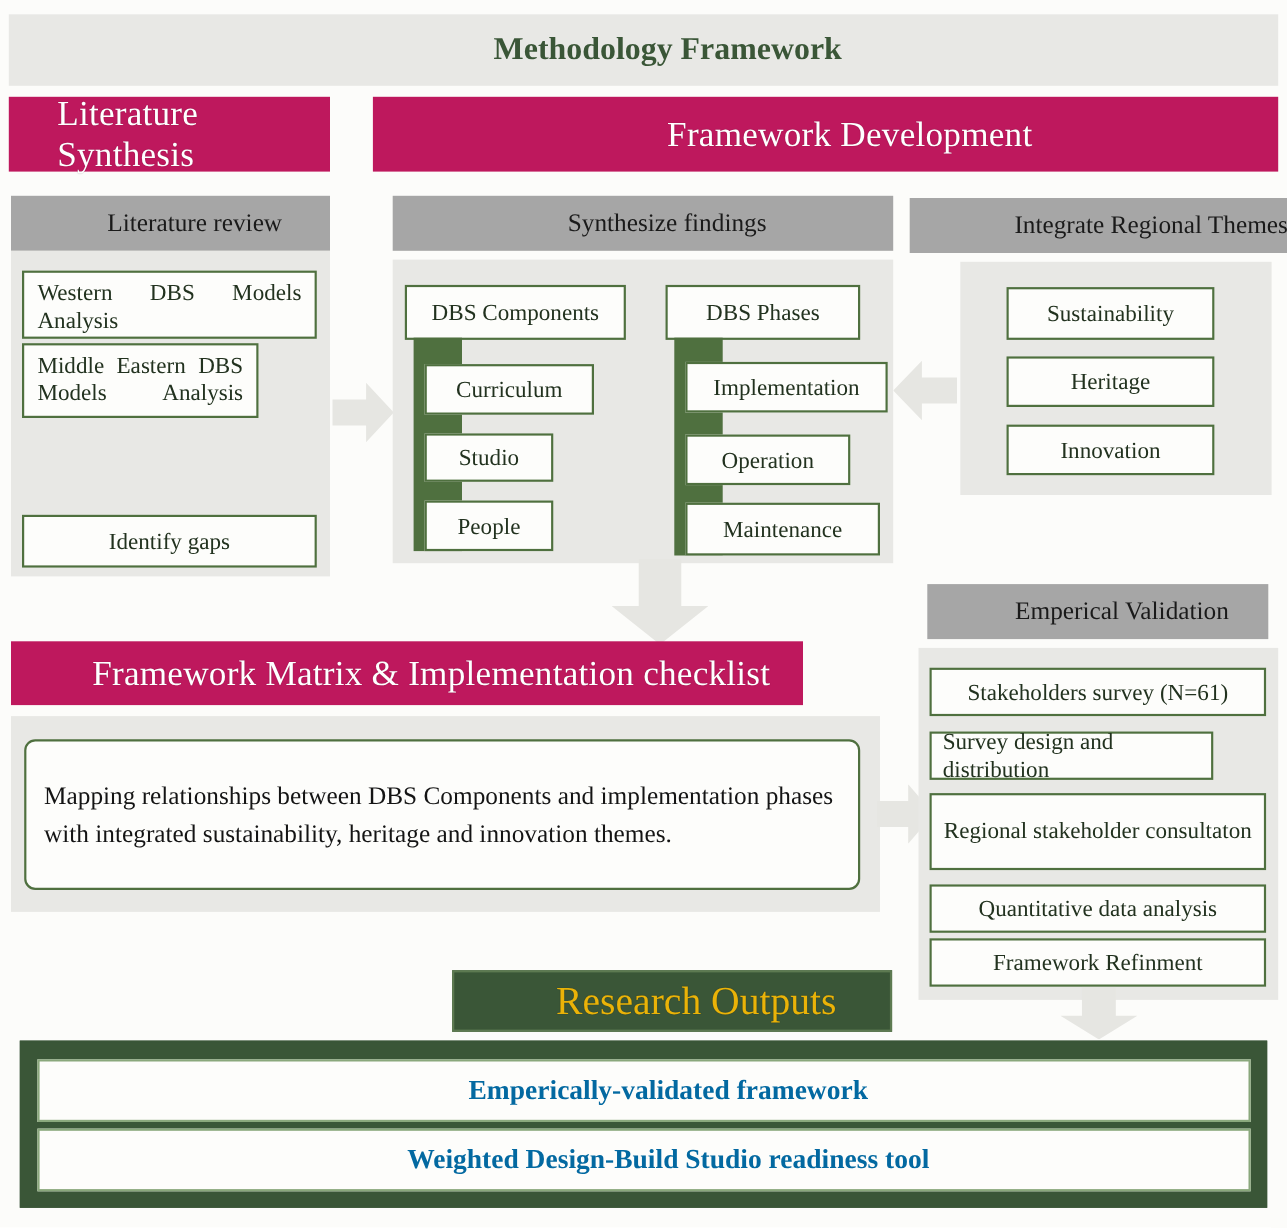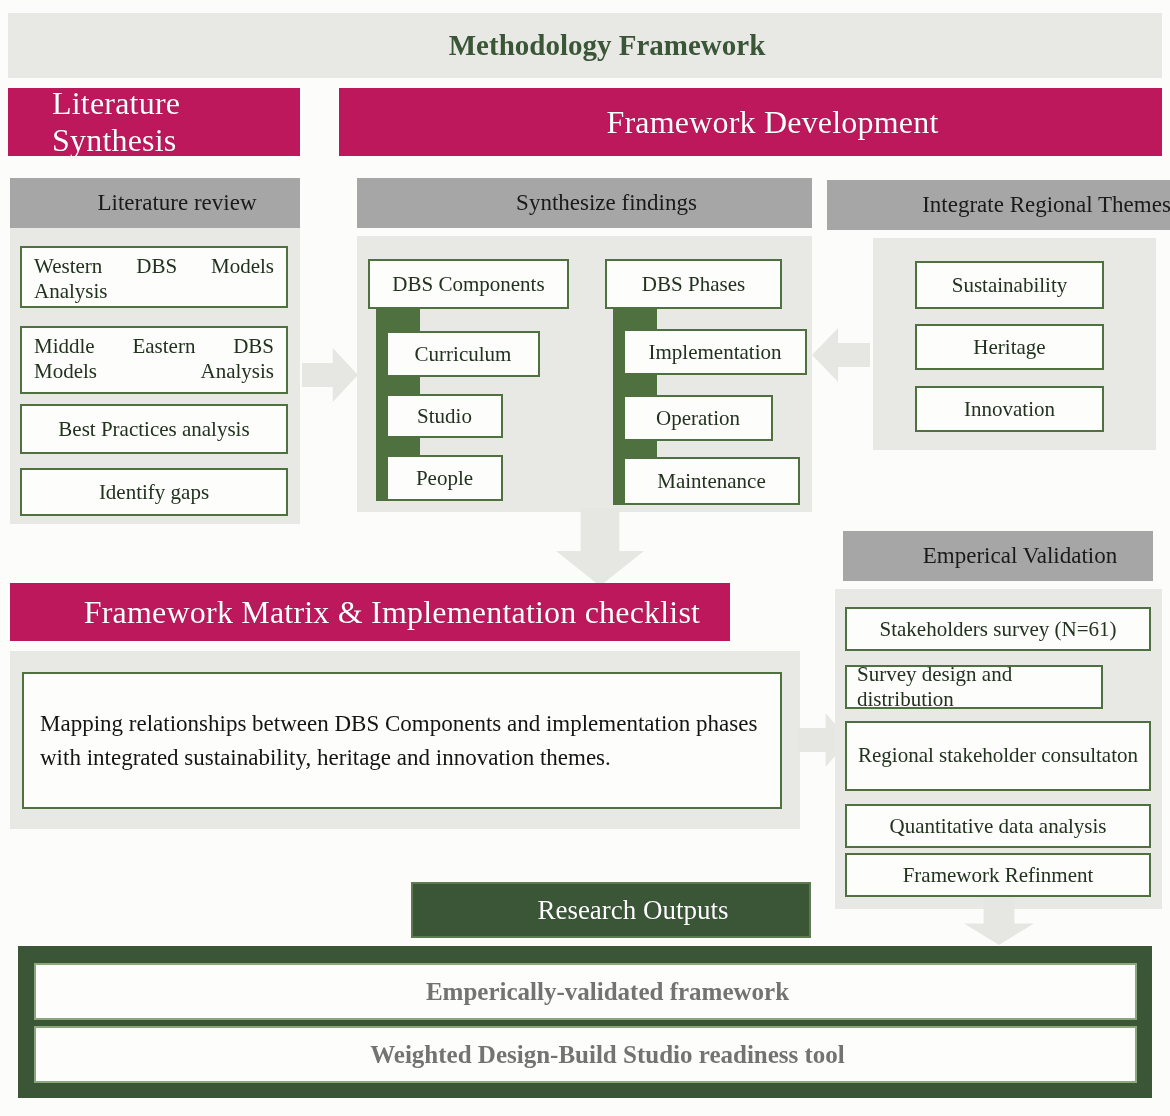--- a/index.html
+++ b/index.html
@@ -75,34 +75,34 @@
 
   
   .stem {
     background: #4f703f;
     width: 3px;
   }
 
   
   .dark-band {
     background: #3a5637;
-    color: #ffffff;
+    color: #eab308;
     border: 2px solid #5d7a51;
     display: flex; align-items: center; justify-content: center;
-    font-size: 27px;
+    font-size: 36px;
     text-shadow: 0 0 1px rgba(0,0,0,.4);
   }
   .outputs-shell {
     background: #3a5637;
     border: 2px solid #3a5637;
   }
   .output-box {
     background: #fdfdfb;
     border: 2px solid #8aa87c;
-    color: #737373;
+    color: #0369a1;
     display: flex; align-items: center; justify-content: center;
     font-size: 25px;
     font-weight: bold;
   }
 
   
   .arrow { background: #e6e6e2; }
   .arrow-right {
     clip-path: polygon(0% 28%, 55% 28%, 55% 0%, 100% 50%, 55% 100%, 55% 72%, 0% 72%);
   }
@@ -122,22 +122,21 @@
 
   <div class="abs band-green" style="left:8px; top:88px; width:292px; height:68px;">Literature Synthesis</div>
 
   <div class="abs band-green" style="left:339px; top:88px; width:823px; height:68px;">Framework Development</div>
 
   <div class="abs band-gray" style="left:10px; top:178px; width:290px; height:50px;">Literature review</div>
 
   <div class="abs panel-light" style="left:10px; top:228px; width:290px; height:296px;"></div>
 
   <div class="abs gbox just" style="left:20px; top:246px; width:268px; height:62px;">Western DBS Models Analysis</div>
-  <div class="abs gbox just" style="left:20px; top:326px; width:268px; height:68px;">Middle Eastern DBS Models Analysis</div>
-  <div class="abs gbox" style="left:20px; top:404px; width:268px; height:50px;">Best Practices analysis</div>
+  <div class="abs gbox just" style="left:20px; top:312px; width:215px; height:68px;">Middle Eastern DBS Models Analysis</div>
   <div class="abs gbox" style="left:20px; top:468px; width:268px; height:48px;">Identify gaps</div>
 
   <div class="abs arrow arrow-right" style="left:302px; top:348px; width:56px; height:54px;"></div>
 
   <div class="abs band-gray" style="left:357px; top:178px; width:455px; height:50px;">Synthesize findings</div>
 
   <div class="abs panel-light" style="left:357px; top:236px; width:455px; height:276px;"></div>
 
   <div class="abs gbox" style="left:368px; top:259px; width:201px; height:50px;">DBS Components</div>
   <div class="abs stem" style="left:376px; top:307px; width:4px; height:194px;"></div>
@@ -160,21 +159,21 @@
   <div class="abs gbox" style="left:915px; top:261px; width:189px; height:48px;">Sustainability</div>
   <div class="abs gbox" style="left:915px; top:324px; width:189px; height:46px;">Heritage</div>
   <div class="abs gbox" style="left:915px; top:386px; width:189px; height:46px;">Innovation</div>
 
   <div class="abs arrow arrow-down" style="left:556px; top:508px; width:88px; height:78px;"></div>
 
   <div class="abs band-green" style="left:10px; top:583px; width:720px; height:58px;">Framework Matrix  &amp; Implementation checklist</div>
 
   <div class="abs panel-light" style="left:10px; top:651px; width:790px; height:178px;"></div>
 
-  <div class="abs gbox para" style="left:22px; top:672px; width:760px; height:137px;">Mapping relationships between DBS Components and implementation phases with integrated sustainability, heritage and innovation themes.</div>
+  <div class="abs gbox para" style="left:22px; top:672px; width:760px; height:137px;border-radius:10px;">Mapping relationships between DBS Components and implementation phases with integrated sustainability, heritage and innovation themes.</div>
 
   <div class="abs arrow arrow-right" style="left:797px; top:713px; width:52px; height:54px;"></div>
 
   <div class="abs band-gray" style="left:843px; top:531px; width:310px; height:50px;">Emperical Validation</div>
 
   <div class="abs panel-light" style="left:835px; top:589px; width:327px; height:320px;"></div>
 
   <div class="abs gbox" style="left:845px; top:607px; width:306px; height:44px;">Stakeholders survey (N=61)</div>
   <div class="abs gbox" style="left:845px; top:665px; width:258px; height:44px;">Survey design and distribution</div>
   <div class="abs gbox two-line" style="left:845px; top:721px; width:306px; height:70px;">Regional stakeholder consultaton</div>

